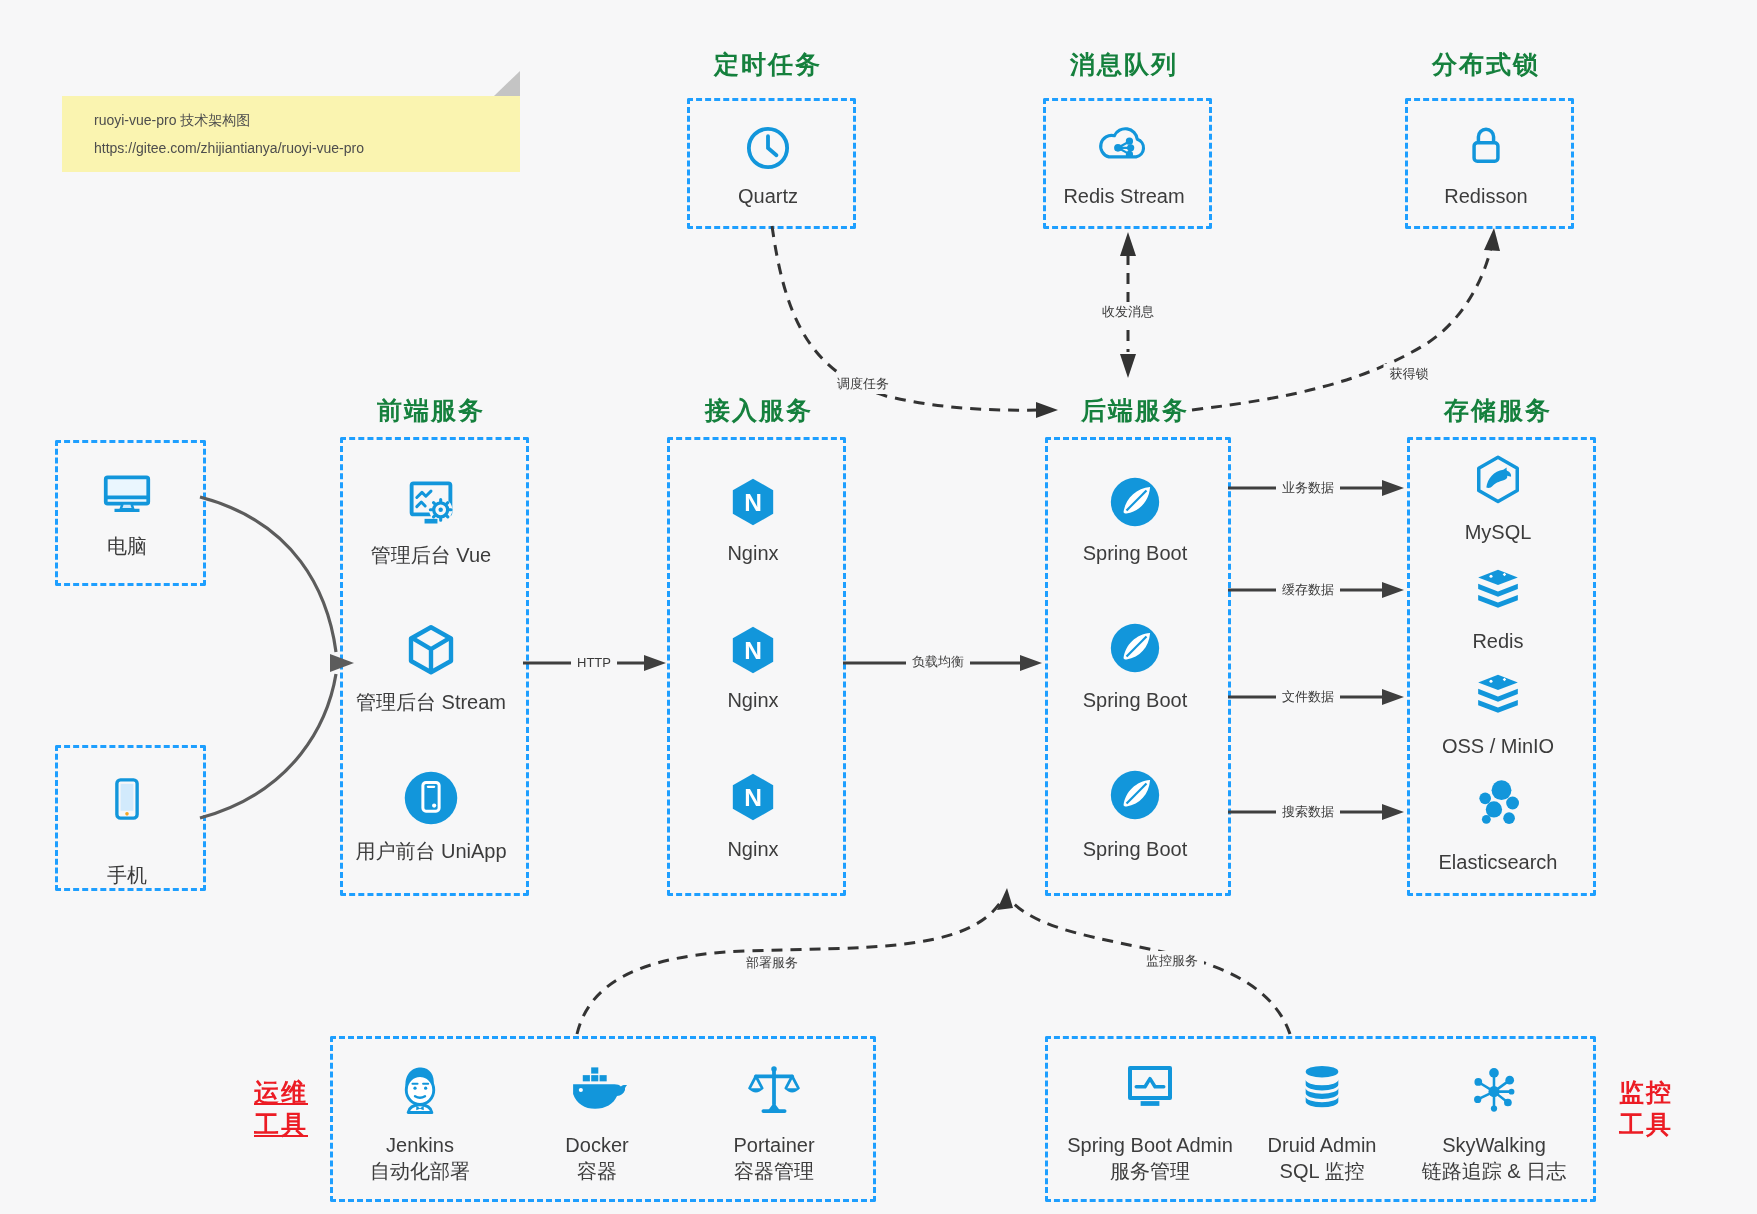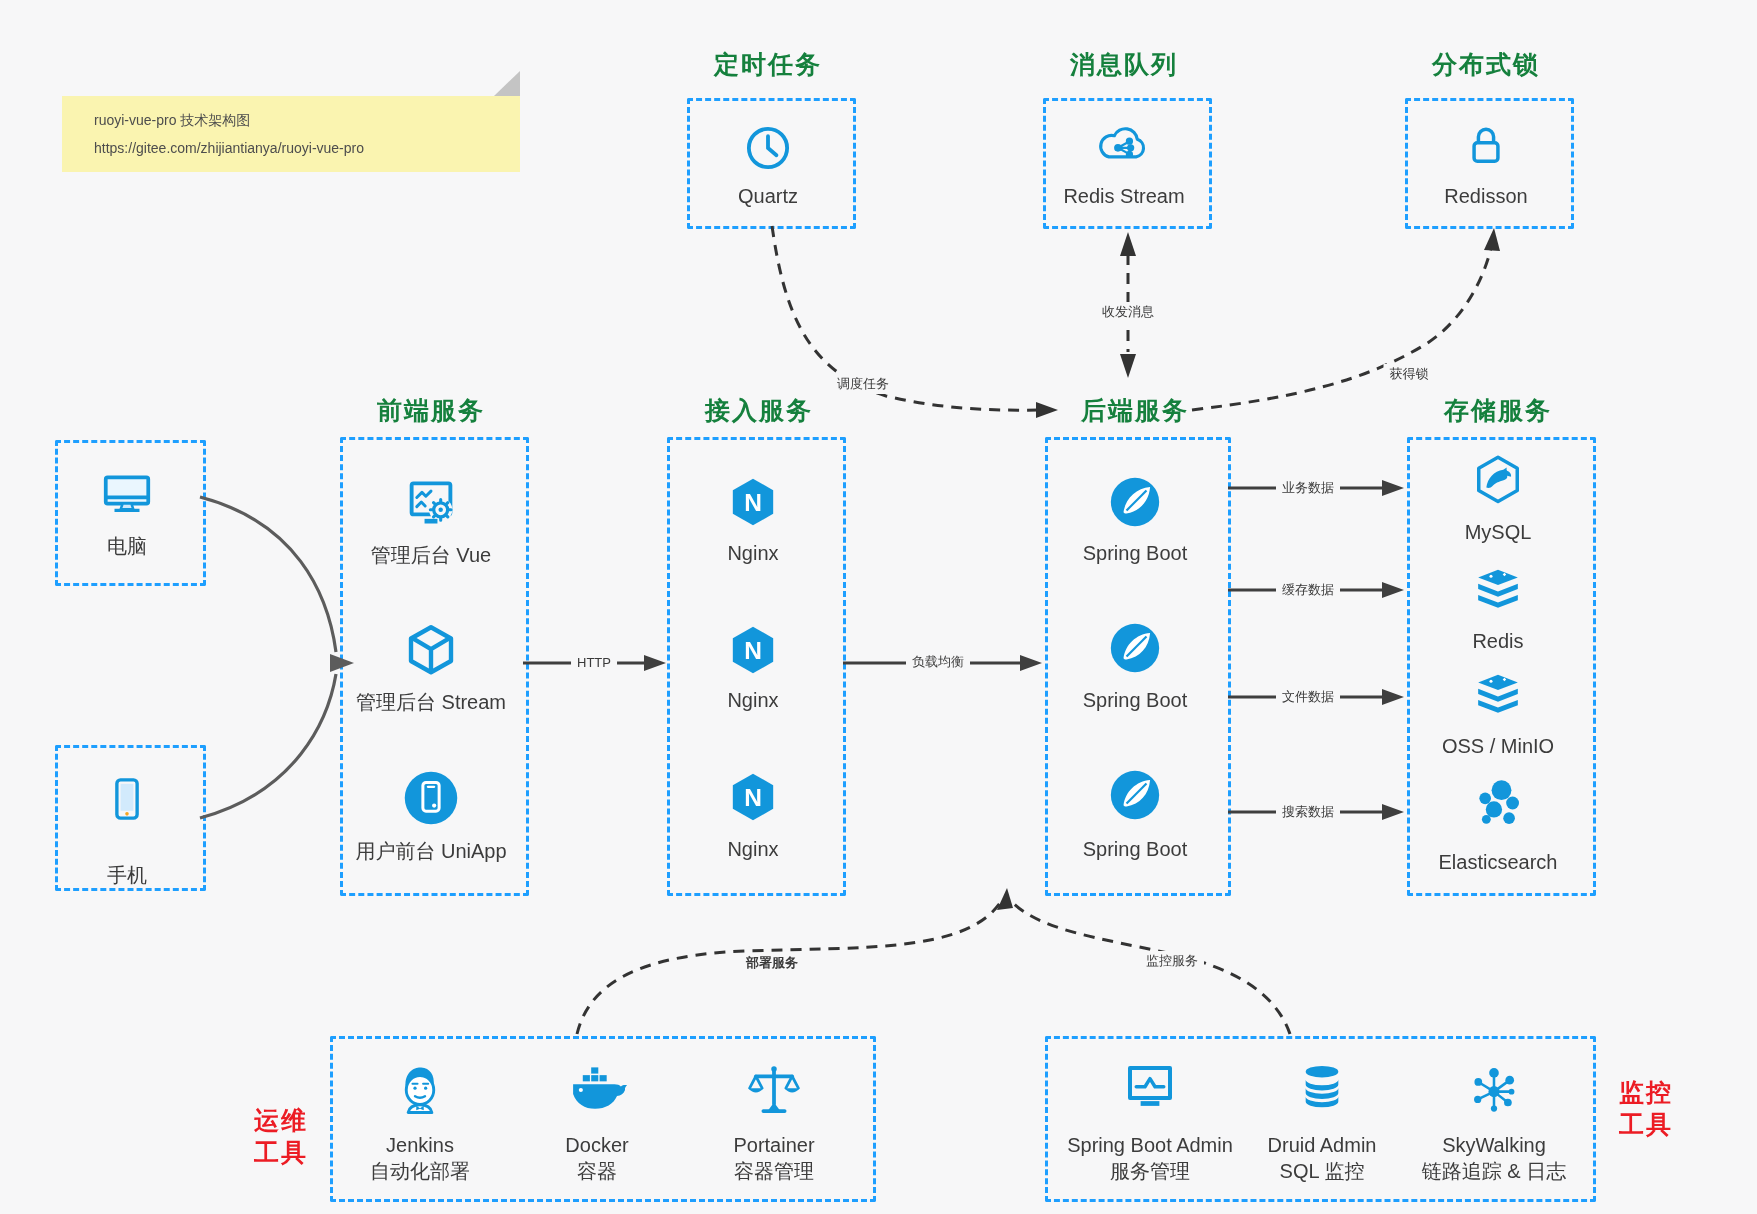--- a/index.html
+++ b/index.html
@@ -28,21 +28,21 @@
     </div>
   </div>
 
   <div class="gtitle" style="left:768px;top:48px;">定时任务</div>
   <div class="gtitle" style="left:1124px;top:48px;">消息队列</div>
   <div class="gtitle" style="left:1486px;top:48px;text-align:center;">分布式锁</div>
   <div class="gtitle" style="left:431px;top:394px;">前端服务</div>
   <div class="gtitle" style="left:753px;top:394px;margin-left:6px;">接入服务</div>
   <div class="gtitle" style="left:1135px;top:394px;">后端服务</div>
   <div class="gtitle" style="left:1498px;top:394px;">存储服务</div>
-  <div class="side-title" style="left:245px;top:1104px;width:72px;">
+  <div class="side-title" style="left:245px;top:1076px;width:72px;text-decoration:underline;">
     <div>运维</div>
     <div>工具</div>
   </div>
   <div class="side-title" style="left:1604px;top:1076px;width:84px;">
     <div>监控</div>
     <div>工具</div>
   </div>
 
   <div class="box" style="left:687px;top:98px;width:163px;height:125px;"></div>
   <div class="box" style="left:1043px;top:98px;width:163px;height:125px;"></div>
@@ -358,16 +358,16 @@
 
   <div class="elabel" style="left:594px;top:662px;">HTTP</div>
   <div class="elabel" style="left:938px;top:662px;">负载均衡</div>
   <div class="elabel" style="left:1308px;top:488px;">业务数据</div>
   <div class="elabel" style="left:1308px;top:590px;">缓存数据</div>
   <div class="elabel" style="left:1308px;top:697px;">文件数据</div>
   <div class="elabel" style="left:1308px;top:812px;">搜索数据</div>
   <div class="elabel" style="left:863px;top:384px;">调度任务</div>
   <div class="elabel" style="left:1128px;top:312px;">收发消息</div>
   <div class="elabel" style="left:1409px;top:374px;">获得锁</div>
-  <div class="elabel" style="left:772px;top:963px;font-weight:bold;">部署服务</div>
+  <div class="elabel" style="left:772px;top:963px;">部署服务</div>
   <div class="elabel" style="left:1172px;top:961px;">监控服务</div>
 
 </div>
 
 </body></html>

